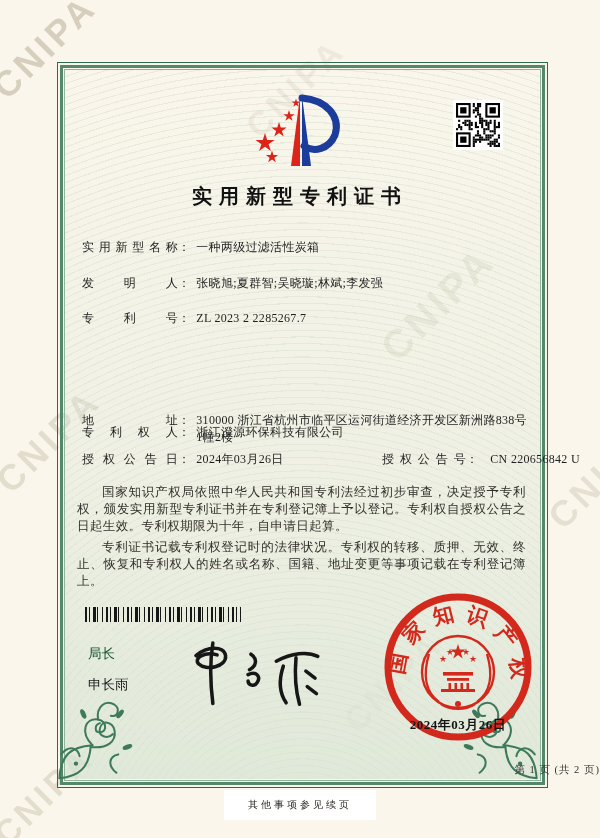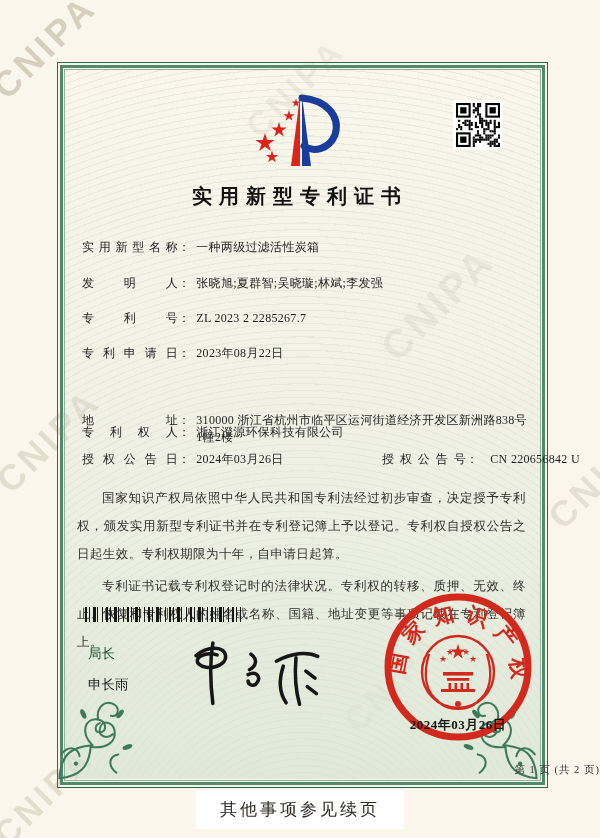--- a/index.html
+++ b/index.html
@@ -45,21 +45,21 @@
   
   .field{position:absolute;left:82px;font-size:12px;color:#1f1f1f;letter-spacing:0.3px;white-space:nowrap;}
   .field .lab{display:inline-block;width:96px;text-align:justify;text-align-last:justify;vertical-align:top;}
   .field .colon{display:inline-block;vertical-align:top;}
   .field .val{display:inline-block;margin-left:6px;vertical-align:top;white-space:normal;width:336px;line-height:17px;}
   .field.short .val{width:auto;}
   .grant-pair2{position:absolute;left:300px;top:0;white-space:nowrap;}
   .grant-pair2 .lab2{display:inline-block;width:84px;text-align:justify;text-align-last:justify;}
   .grant-pair2 .val2{margin-left:12px;}
   
-  .paras{position:absolute;left:77px;top:484px;width:449px;font-size:12.5px;line-height:28px;
+  .paras{position:absolute;left:77px;top:484px;width:449px;font-size:12.5px;line-height:17px;
          text-align:justify;color:#33302c;letter-spacing:0.4px;}
   .paras p{margin:0 0 4px 0;text-indent:2em;}
   
   .barcode{
     position:absolute;left:85px;top:607px;width:156px;height:15px;
     background:repeating-linear-gradient(90deg,
       #161616 0 2px, transparent 2px 4px,
       #161616 4px 5px, transparent 5px 8px,
       #161616 8px 11px, transparent 11px 12px,
       #161616 12px 13px, transparent 13px 17px,
@@ -75,21 +75,21 @@
   }
   
   .orn{position:absolute;width:92px;height:92px;}
   .orn.bl{left:52px;top:690px;}
   .orn.br{left:452px;top:690px;transform:scaleX(-1);}
   
   .page-info{position:absolute;left:0;top:763px;width:100%;text-align:right;font-size:10.5px;color:#333;letter-spacing:1px;}
   .footer-note{
     position:absolute;left:50%;top:790px;transform:translateX(-50%);
     background:#ffffff;padding:8px 24px;
-    font-size:17px;letter-spacing:3px;color:#2e2b26;white-space:nowrap;
+    font-size:10px;letter-spacing:3px;color:#2e2b26;white-space:nowrap;
   }
 </style>
 </head>
 <body>
 
 <div class="page">
 
   <span class="wm" style="left:-16px;top:78px;font-size:36px;opacity:.55;">CNIPA</span>
   <span class="wm" style="left:238px;top:118px;font-size:34px;opacity:.18;">CNIPA</span>
   <span class="wm" style="left:372px;top:338px;font-size:40px;opacity:.22;">CNIPA</span>
@@ -292,23 +292,20 @@
 
   <div class="field" style="top:239px;">
     <span class="lab">实用新型名称</span><span class="colon">：</span><span class="val">一种两级过滤活性炭箱</span>
   </div>
   <div class="field" style="top:275px;">
     <span class="lab">发明人</span><span class="colon">：</span><span class="val">张晓旭;夏群智;吴晓璇;林斌;李发强</span>
   </div>
   <div class="field" style="top:310px;">
     <span class="lab">专利号</span><span class="colon">：</span><span class="val">ZL 2023 2 2285267.7</span>
   </div>
-  <div class="field" style="top:345px;">
-    <span class="lab">专利申请日</span><span class="colon">：</span><span class="val">2023年08月22日</span>
-  </div>
   <div class="field" style="top:380px;margin-top:44px;">
     <span class="lab">专利权人</span><span class="colon">：</span><span class="val">浙江澄源环保科技有限公司</span>
   </div>
   <div class="field" style="top:412px;">
     <span class="lab">地址</span><span class="colon">：</span><span class="val">310000 浙江省杭州市临平区运河街道经济开发区新洲路838号1幢2楼</span>
   </div>
   <div class="field short" style="top:451px;">
     <span class="lab">授权公告日</span><span class="colon">：</span><span class="val">2024年03月26日</span>
     <span class="grant-pair2">
       <span class="lab2">授权公告号</span><span>：</span><span class="val2">CN 220656842 U</span>

